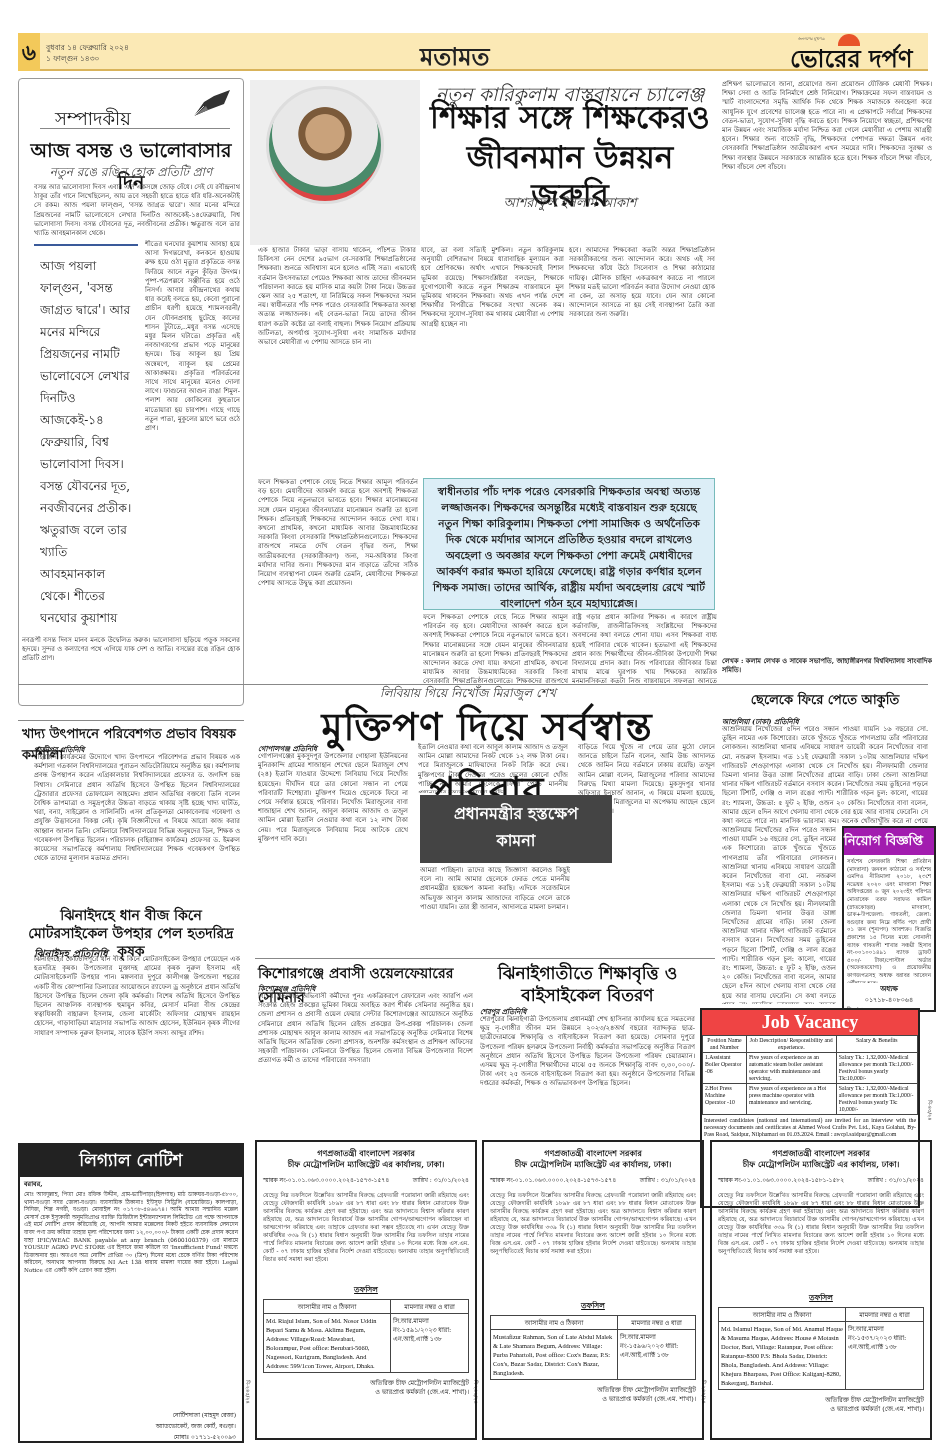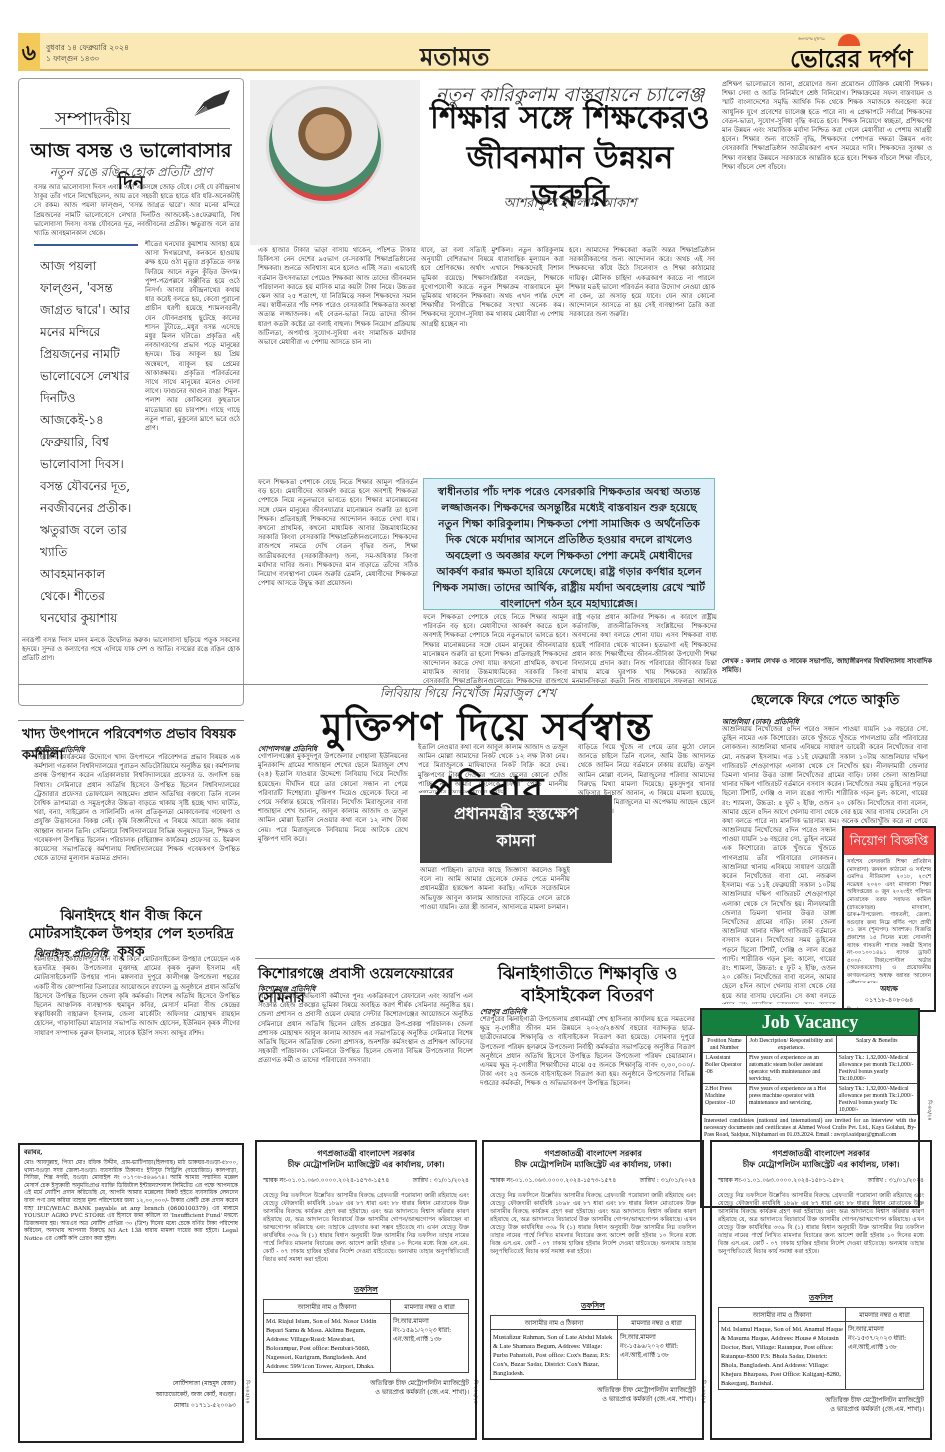--- a/index.html
+++ b/index.html
@@ -13,23 +13,23 @@
 .logo{left:790px;top:40px;font-size:24px;font-weight:bold;color:#111;font-family:"DejaVu Serif",serif}
 .sun{left:838px;top:34px;width:22px;height:12px;border-radius:11px 11px 0 0;background:#e8542a}
 .edbox{left:18px;top:78px;width:226px;height:628px;border:1px solid #999;border-radius:4px}
 .h1{font-weight:bold;color:#111;text-align:center}
 .photo{left:250px;top:80px;width:170px;height:165px;background:#eee}
 .photo .circle{position:absolute;left:16px;top:6px;width:118px;height:118px;border-radius:50%;background:radial-gradient(circle at 50% 40%,#c9a27b 0 22%,#7b5a3a 23% 30%,#e8e8e8 31% 60%,#4a8a6a 61% 70%,#d44 71%);border:3px solid #ddd}
 .quote{left:423px;top:478px;width:292px;height:132px;background:#dceef7;border:1px solid #7bb;font-size:10.5px;line-height:16px;font-weight:bold;text-align:center;padding:4px 6px;color:#222}
 .bigh{left:258px;top:697px;width:458px;font-size:38px;font-weight:bold;color:#111;text-align:center;letter-spacing:1px}
 .pmbox{left:420px;top:795px;width:192px;height:68px;background:#444;color:#fff;text-align:center}
 .ntbox{left:842px;top:826px;width:94px;height:186px;border:2px solid #222}
-.ntbox .ttl{background:#ef4444;color:#fff;font-size:13px;font-weight:normal;text-align:center;padding:3px 0}
+.ntbox .ttl{background:#a21caf;color:#fff;font-size:13px;font-weight:bold;padding:3px 0}
 .jv{left:700px;top:1008px;width:220px;height:200px;border:2px solid #222}
-.jv .ttl{background:#15803d;color:#fff;font-size:18px;font-weight:bold;text-align:center;font-family:"Liberation Serif",serif;padding:2px 0}
+.jv .ttl{background:#ef4444;color:#fff;font-size:18px;font-weight:bold;text-align:center;font-family:"Liberation Serif",serif;padding:2px 0}
 .jv table{width:100%;border-collapse:collapse;font-family:"Liberation Serif",serif;font-size:5.8px;line-height:7px}
 .jv td,.jv th{border:1px solid #444;padding:1px 2px;vertical-align:top;font-weight:normal}
 .jv .foot{font-family:"Liberation Serif",serif;font-size:5.8px;line-height:7px;padding:2px;text-align:justify}
 .lnbox{left:18px;top:1143px;width:226px;height:300px;border:2px solid #222}
 .lnbox .ttl{background:#222;color:#fff;font-size:17px;font-weight:bold;text-align:center;padding:2px 0}
 .court{border:2px solid #222;padding:6px}
 .court .gov{text-align:center;font-size:8px;font-weight:bold;line-height:11px}
 .court .ref{display:flex;justify-content:space-between;font-size:6px;margin:5px 0}
 .court table{width:100%;border-collapse:collapse;font-family:"Liberation Serif",serif;font-size:7px;line-height:9px;margin-top:3px}
 .court td,.court th{border:1px solid #444;padding:2px;vertical-align:top;font-weight:normal;font-size:6.4px}
@@ -141,20 +141,21 @@
 <div class="abs rule" style="left:18px;top:720px;width:226px;height:1px"></div>
 <div class="abs h1" style="left:22px;top:724px;width:218px;font-size:13px;text-align:left">খাদ্য উৎপাদনে পরিবেশগত প্রভাব বিষয়ক কর্মশালা</div>
 <div class="abs" style="left:34px;top:744px;font-size:7px;font-weight:bold;font-style:italic">গাজীপুর প্রতিনিধি</div>
 <div class="abs txt" style="left:34px;top:753px;width:206px;height:150px">বহিরাঙ্গন কার্যক্রমের উদ্যোগে খাদ্য উৎপাদনে পরিবেশগত প্রভাব বিষয়ক এক কর্মশালা গতকাল বিশ্ববিদ্যালয়ের পুরাতন অডিটোরিয়ামে অনুষ্ঠিত হয়। কর্মশালায় প্রবন্ধ উপস্থাপন করেন এগ্রিকালচার বিশ্ববিদ্যালয়ের প্রফেসর ড. জগদিশ চন্দ্র বিশ্বাস। সেমিনারে প্রধান অতিথি হিসেবে উপস্থিত ছিলেন বিশ্ববিদ্যালয়ের ট্রেজারার প্রফেসর তোফায়েল আহমেদ। প্রধান অতিথির বক্তব্যে তিনি বলেন বৈশ্বিক তাপমাত্রা ও সমুদ্রপৃষ্ঠের উচ্চতা বাড়তে থাকায় সৃষ্টি হচ্ছে খাদ্য ঘাটতি, খরা, বন্যা, সাইক্লোন ও সালিনিটি। এসব প্রতিকূলতা মোকাবেলায় গবেষণা ও প্রযুক্তি উদ্ভাবনের বিকল্প নেই। কৃষি বিজ্ঞানীদের এ বিষয়ে আরো কাজ করার আহ্বান জানান তিনি। সেমিনারে বিশ্ববিদ্যালয়ের বিভিন্ন অনুষদের ডিন, শিক্ষক ও গবেষকগণ উপস্থিত ছিলেন। পরিচালক (বহিরাঙ্গন কার্যক্রম) প্রফেসর ড. ইমরুল কায়েসের সভাপতিত্বে কর্মশালায় বিশ্ববিদ্যালয়ের শিক্ষক গবেষকগণ উপস্থিত থেকে তাদের মূল্যবান মতামত প্রদান।</div>
 
 <div class="abs h1" style="left:22px;top:906px;width:218px;font-size:14px;line-height:18px">ঝিনাইদহে ধান বীজ কিনে মোটরসাইকেল উপহার পেল হতদরিদ্র কৃষক</div>
 <div class="abs" style="left:34px;top:946px;font-size:10px;font-weight:bold;font-style:italic">ঝিনাইদহ প্রতিনিধি</div>
 <div class="abs txt" style="left:34px;top:955px;width:206px;height:180px">ঝিনাইদহের কোটচাঁদপুরে ধান বীজ কিনে মোটরসাইকেল উপহার পেয়েছেন এক হতদরিদ্র কৃষক। উপজেলার মুক্তাদহ গ্রামের কৃষক নুরুল ইসলাম এই মোটরসাইকেলটি উপহার পান। মঙ্গলবার দুপুরে কালীগঞ্জ উপজেলা শহরের একটি বীজ কোম্পানির ডিলারের আয়োজনে র‍্যাফেল ড্র অনুষ্ঠানে প্রধান অতিথি হিসেবে উপস্থিত ছিলেন জেলা কৃষি কর্মকর্তা। বিশেষ অতিথি হিসেবে উপস্থিত ছিলেন আঞ্চলিক ব্যবস্থাপক হুমায়ুন কবির, মেসার্স মনিরা বীজ কেন্দ্রের স্বত্বাধিকারী বাহারুল ইসলাম, জেলা মার্কেটিং অফিসার মোহাম্মদ রায়হান হোসেন, গাড়াবাড়িয়া মাদ্রাসার সভাপতি আজাদ হোসেন, ইউনিয়ন কৃষক লীগের সাধারণ সম্পাদক নুরুল ইসলাম, সাবেক ইউপি সদস্য আব্দুর রশিদ।</div>
 
 <div class="abs lnbox">
+  <div class="ttl">লিগ্যাল নোটিশ</div>
   <div style="font-size:6.5px;font-weight:bold;padding:2px 4px 0">বরাবর,</div>
   <div class="txt" style="padding:1px 4px;font-size:5.6px;line-height:7.6px;height:220px">মোঃ আবদুল্লাহ, পিতা মোঃ রফিক উদ্দীন, গ্রাম-ভাটিপাড়া(হিলগাছ) মাঠ ডাকঘর-বগুড়া-৫৮০০, থানা-বগুড়া সদর জেলা-বগুড়া। ব্যবসায়িক ঠিকানাঃ ইউসুফ সিড্রিলি (বায়োজিড) কালপাড়া, সিদিজ, শিল্প নগরী, বগুড়া। মোবাইল নং ০১৭৩৮-৫৪৬৬৭৪। আমি আমার সম্মানিত মক্কেল মেসার্স চেক ইস্যুকারী অনুমতিপ্রাপ্ত ব্যাক্তি ডিজিটাল ইন্টারন্যাশনাল লিমিটেড এর পক্ষে আপনাকে এই মর্মে নোটিশ প্রদান করিতেছি যে, আপনি আমার মক্কেলের নিকট হইতে ব্যবসায়িক লেনদেন বাবদ পণ্য ক্রয় করিয়া তাহার মূল্য পরিশোধের জন্য ১২,০০,০০০/- টাকার একটি চেক প্রদান করেন যাহা IFIC/WEAC BANK payable at any branch (0600100379) এর মাধ্যমে YOUSUF AGRO PVC STORE এর হিসাবে জমা করিলে তা 'Insufficient Fund' মন্তব্যে ডিজঅনার হয়। অতএব অত্র নোটিশ প্রাপ্তির ৩০ (ত্রিশ) দিনের মধ্যে চেকে বর্ণিত টাকা পরিশোধ করিবেন, অন্যথায় আপনার বিরুদ্ধে NI Act 138 ধারায় মামলা দায়ের করা হইবে। Legal Notice এর একটি কপি প্রেরণ করা হইল।</div>
   <div style="text-align:right;font-size:6px;padding-right:6px">
     <span>নোটিশদাতা</span>
     <span>(মাহমুদ রেজা)</span><br>
     <span>অ্যাডভোকেট, জজ কোর্ট, বগুড়া।</span><br>
     <span>মোবাঃ ০১৭১১-৫২০০৯৩</span>
   </div>
 </div>
 

